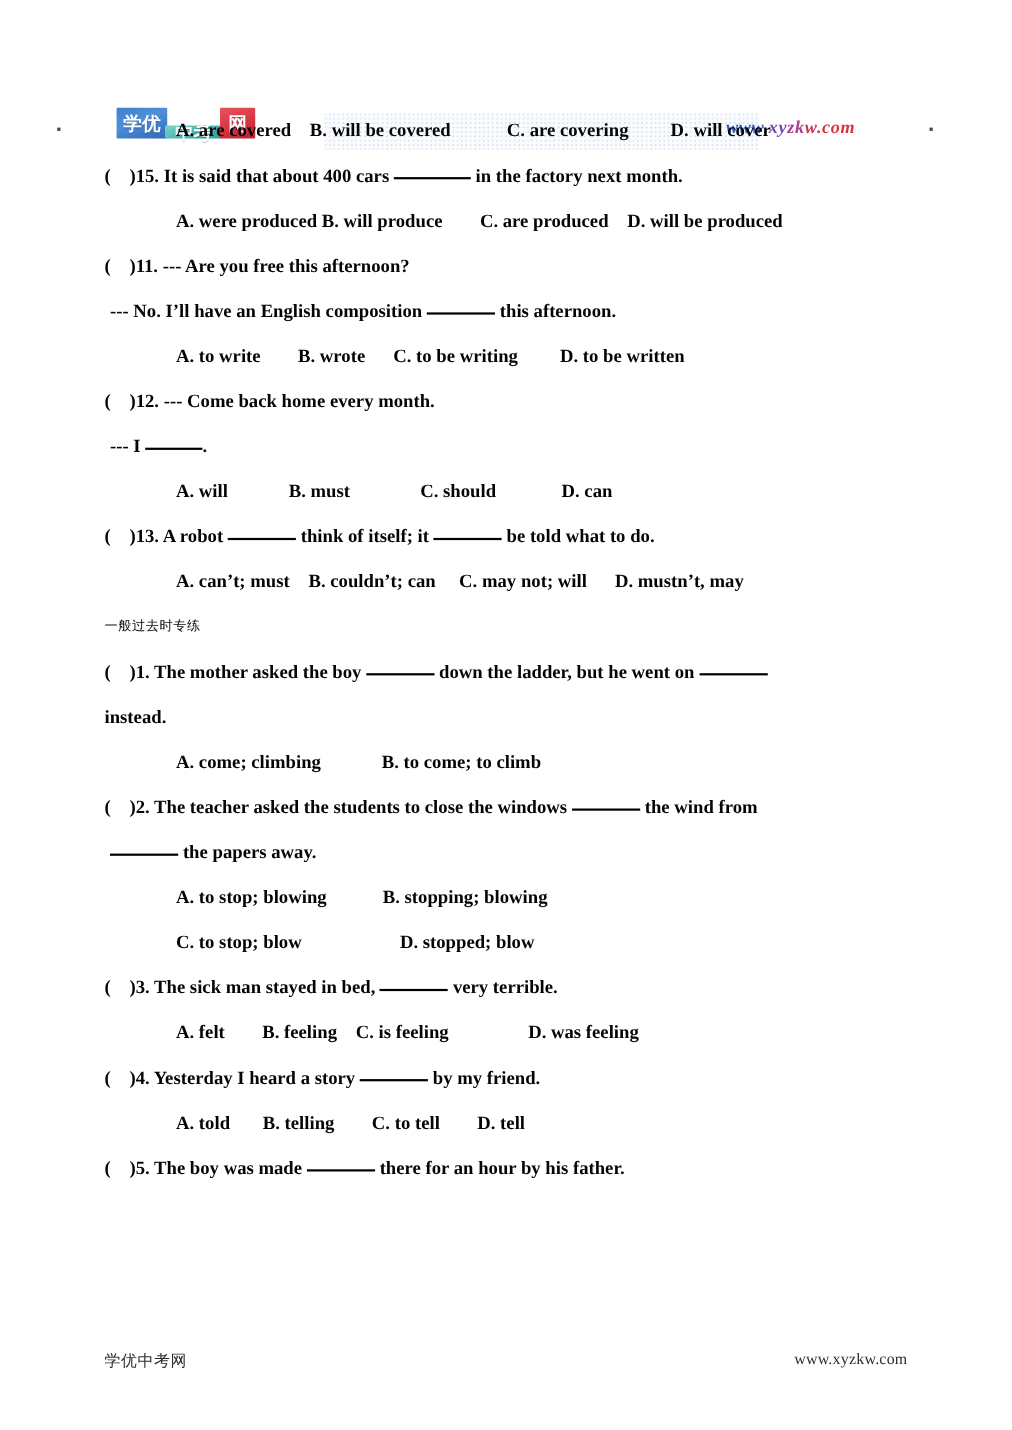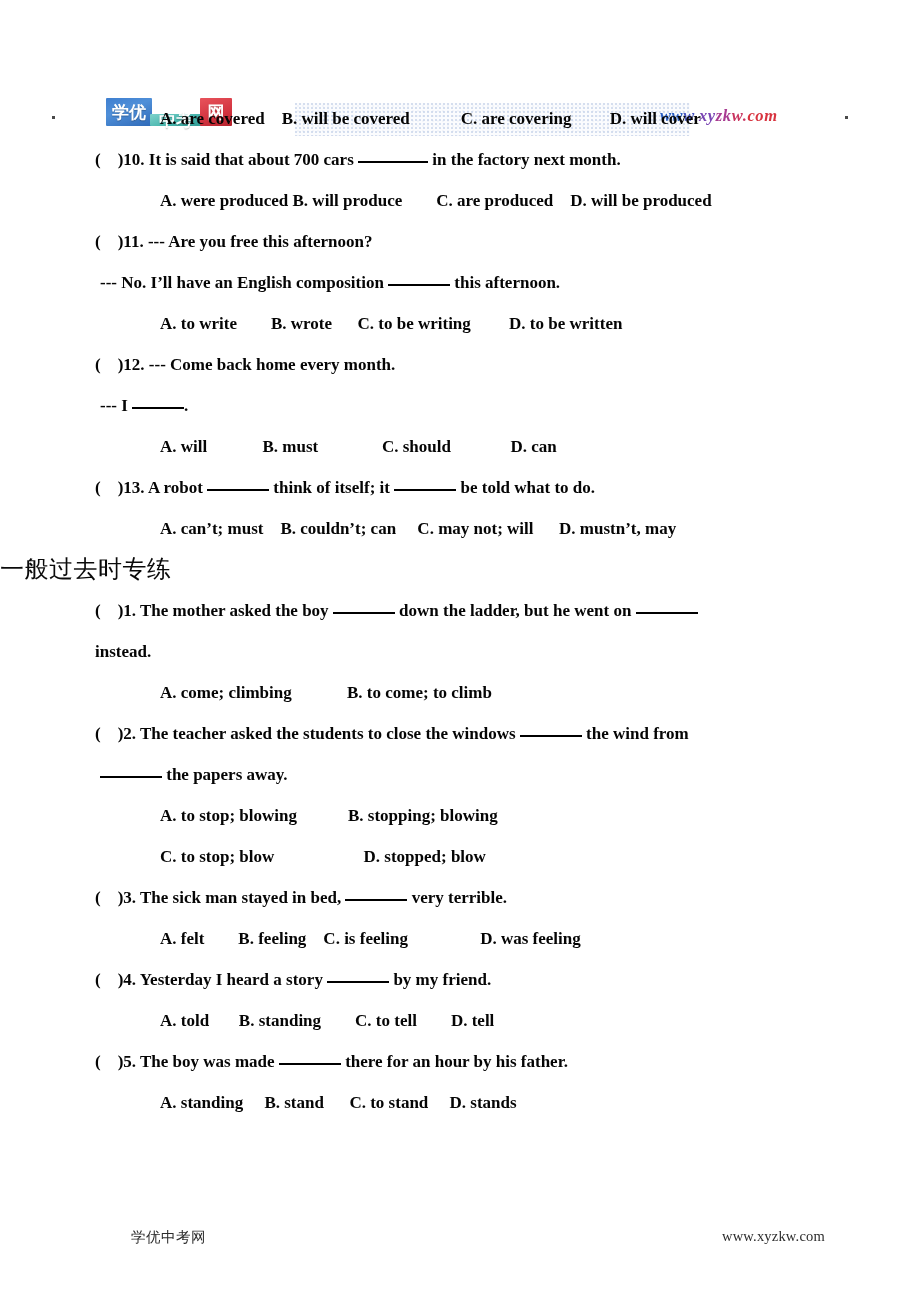--- a/index.html
+++ b/index.html
@@ -150,23 +150,24 @@
   .line.cont {
     padding-left: 100px;
   }
   .line.flush {
   }
 
   .cn-head {
     position: relative;
     font-family: "DejaVu Sans", "Liberation Sans", sans-serif;
     font-weight: 400;
-    font-size: 24px;
+    font-size: 12px;
     line-height: 41px;
     color: #0a0a0a;
+    padding-left: 95px;
     letter-spacing: 0.5px;
   }
 
   .blank {
     display: inline-block;
     border-bottom: 2px solid #000;
     vertical-align: 2px;
   }
   .blank.w-short { width: 52px; }
   .blank.w-med   { width: 62px; }
@@ -182,21 +183,20 @@
   }
   .footer-left {
     position: absolute;
     left: 95px;
     top: 0;
     font-family: "DejaVu Sans", "Liberation Sans", sans-serif;
     font-weight: 400;
     font-size: 14.5px;
     color: #2c2c2c;
     letter-spacing: 0.5px;
-    margin-left: 36px;
   }
   .footer-right {
     position: absolute;
     right: 95px;
     top: 0;
     font-family: "Liberation Serif", "DejaVu Serif", serif;
     font-weight: 400;
     font-size: 14.5px;
     color: #2c2c2c;
     letter-spacing: 0.2px;
@@ -223,21 +223,21 @@
       <span class="u1">w</span><span class="u1">w</span><span class="u2">w</span><span class="u2">.</span><span class="u3">x</span><span class="u3">y</span><span class="u4">z</span><span class="u4">k</span><span class="u5">w</span><span class="u5">.</span><span class="u6">c</span><span class="u6">o</span><span class="u6">m</span>
     </div>
 
     <span class="header-dot-right"></span>
   </div>
 
   <div class="content">
 
     <div class="line opt">A. are covered    B. will be covered            C. are covering         D. will cover</div>
 
-    <div class="line"><span>(    )10. It is said that about 700 cars </span><span class="blank w-long"></span><span> in the factory next month.</span></div>
+    <div class="line"><span>(    )15. It is said that about 400 cars </span><span class="blank w-long"></span><span> in the factory next month.</span></div>
 
     <div class="line opt">A. were produced B. will produce        C. are produced    D. will be produced</div>
 
     <div class="line">(    )11. --- Are you free this afternoon?</div>
 
     <div class="line cont"><span>--- No. I’ll have an English composition </span><span class="blank w-med"></span><span> this afternoon.</span></div>
 
     <div class="line opt">A. to write        B. wrote      C. to be writing         D. to be written</div>
 
     <div class="line">(    )12. --- Come back home every month.</div>
@@ -264,25 +264,24 @@
 
     <div class="line opt">A. to stop; blowing            B. stopping; blowing</div>
     <div class="line opt">C. to stop; blow                     D. stopped; blow</div>
 
     <div class="line"><span>(    )3. The sick man stayed in bed, </span><span class="blank w-med"></span><span> very terrible.</span></div>
 
     <div class="line opt">A. felt        B. feeling    C. is feeling                 D. was feeling</div>
 
     <div class="line"><span>(    )4. Yesterday I heard a story </span><span class="blank w-med"></span><span> by my friend.</span></div>
 
-    <div class="line opt">A. told       B. standing        C. to tell        D. tell</div>
+    <div class="line opt">A. told       B. telling        C. to tell        D. tell</div>
 
     <div class="line"><span>(    )5. The boy was made </span><span class="blank w-med"></span><span> there for an hour by his father.</span></div>
 
-    <div class="line opt">A. standing     B. stand      C. to stand     D. stands</div>
 
   </div>
 
   <div class="footer">
     <div class="footer-left">学优中考网</div>
     <div class="footer-right">www.xyzkw.com</div>
   </div>
 
 </div>
 

